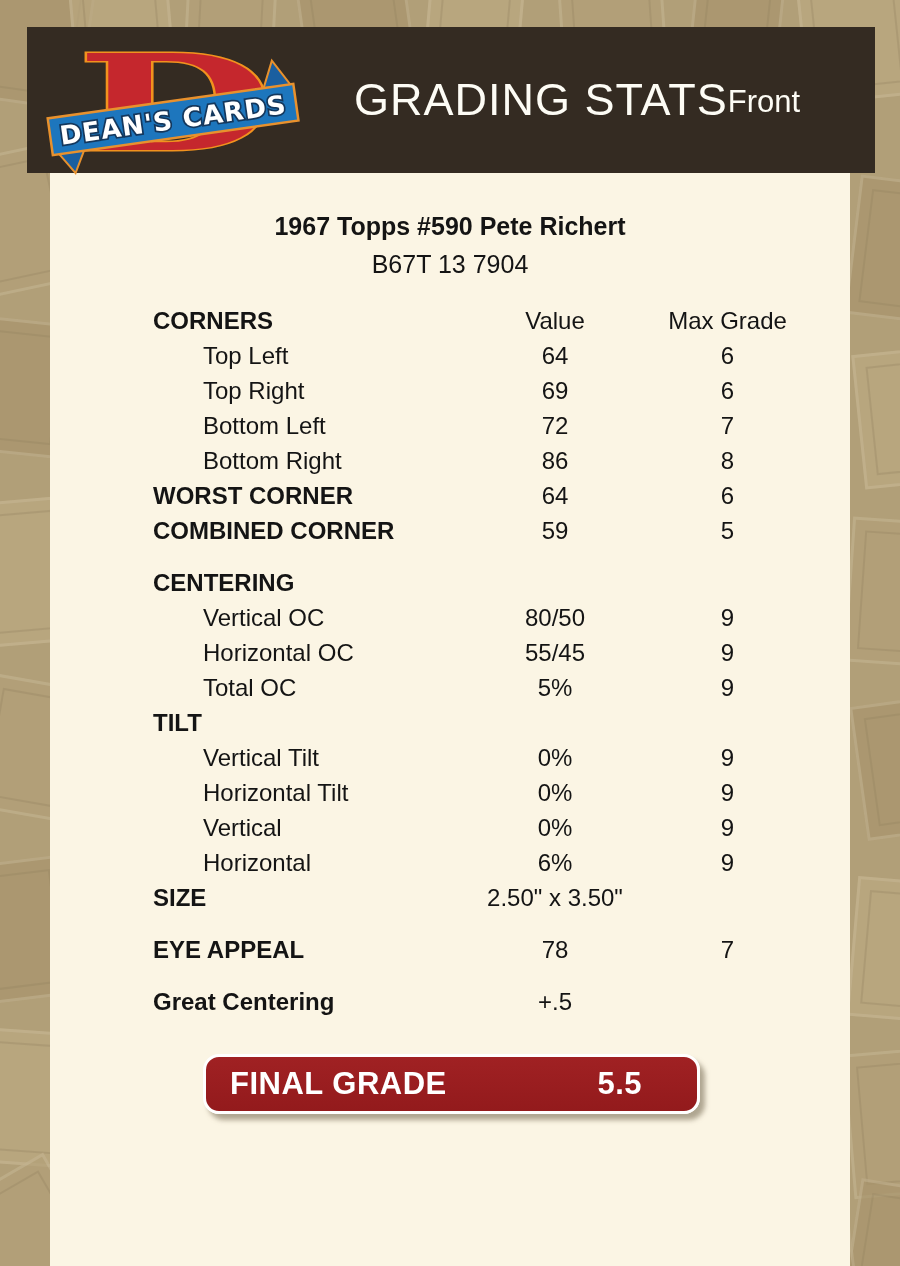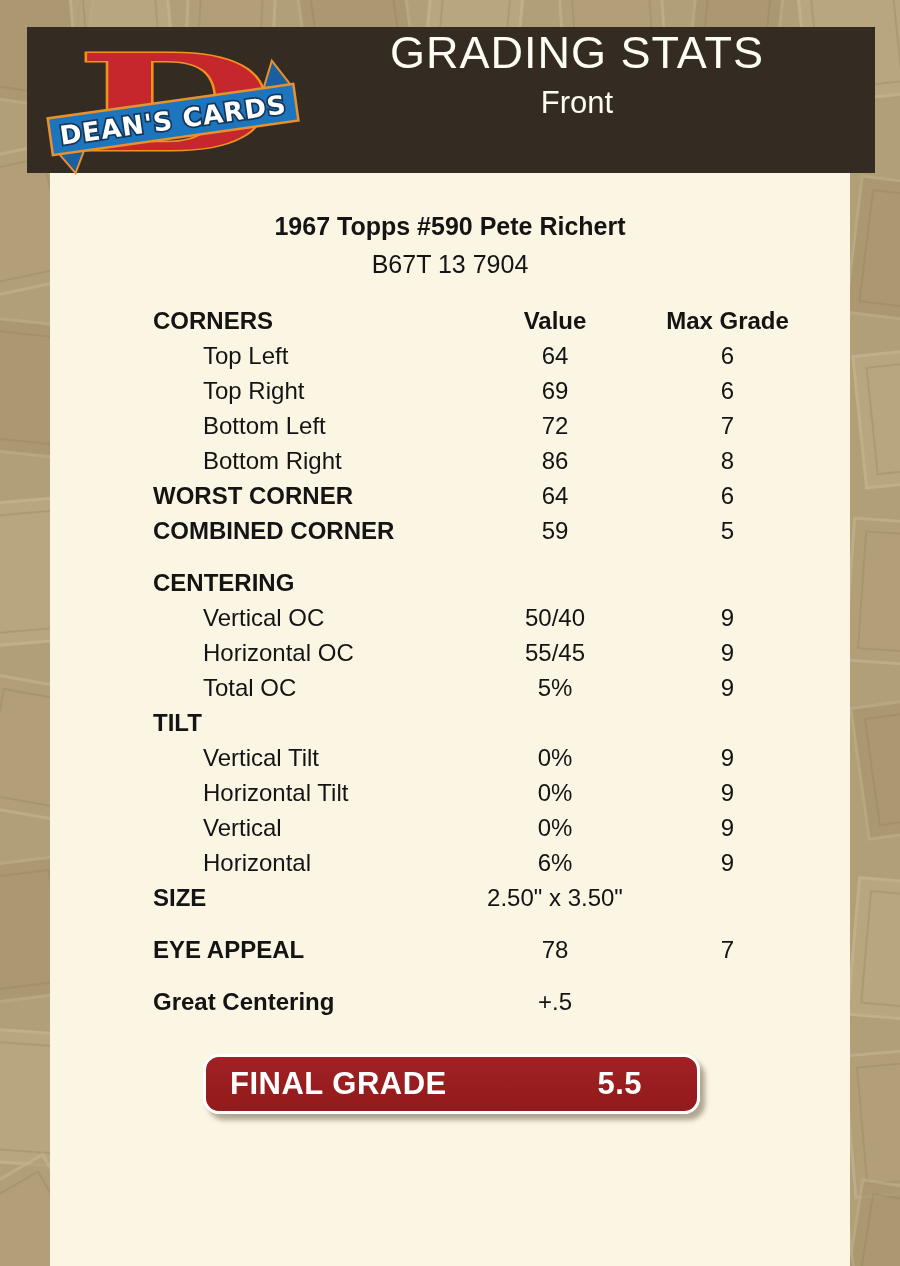--- a/index.html
+++ b/index.html
@@ -33,21 +33,21 @@
 
   .stats-table{margin-top:24px;}
   .row{
     display:grid;grid-template-columns:312px 180px 165px;
     padding-left:103px;height:35px;align-items:center;
     font-size:24px;line-height:35px;
   }
   .cell{white-space:nowrap;}
   .cell.value,.cell.max{text-align:center;}
   .row.header .cell,.row.section .cell.label{font-weight:bold;}
-  .row.header .cell.value,.row.header .cell.max{font-weight:bold;}
+  .row.header .cell.value,.row.header .cell.max{font-weight:normal;}
   .row.item .cell.label{padding-left:50px;}
   .gaprow{height:17px;}
 
   
   .final-grade{
     margin:35px 0 0 153px;width:497px;height:60px;box-sizing:border-box;
     background:linear-gradient(#a02123,#931a1c);
     border:3px solid #ffffff;border-radius:16px;
     box-shadow:5px 6px 5px rgba(125,113,90,.6);
     display:flex;align-items:center;justify-content:space-between;
@@ -55,21 +55,21 @@
     color:#ffffff;font-size:31px;font-weight:bold;letter-spacing:.5px;
   }
 
   
   .header-bar{
     position:absolute;left:27px;top:27px;width:848px;height:146px;
     background:#342b22;z-index:2;
   }
   .header-titles{
     position:absolute;left:280px;right:28px;top:0;height:100%;
-    display:flex;flex-direction:column;justify-content:flex-start;align-items:center;
+    display:flex;flex-direction:row;justify-content:center;align-items:center;
     color:#fdfcf5;
   }
   .header-title{font-size:45px;line-height:52px;letter-spacing:1px;}
   .header-subtitle{font-size:31px;line-height:40px;margin-top:4px;}
   .logo{position:absolute;left:26px;top:4px;width:240px;height:138px;}
   .logo svg{overflow:visible;}
 </style>
 </head>
 <body>
 
@@ -145,21 +145,21 @@
         <div class="cell max">5</div>
       </div>
       <div class="gaprow"></div>
       <div class="row section">
         <div class="cell label">CENTERING</div>
         <div class="cell value"></div>
         <div class="cell max"></div>
       </div>
       <div class="row item">
         <div class="cell label">Vertical OC</div>
-        <div class="cell value">50/40</div>
+        <div class="cell value">80/50</div>
         <div class="cell max">9</div>
       </div>
       <div class="row item">
         <div class="cell label">Horizontal OC</div>
         <div class="cell value">55/45</div>
         <div class="cell max">9</div>
       </div>
       <div class="row item">
         <div class="cell label">Total OC</div>
         <div class="cell value">5%</div>

